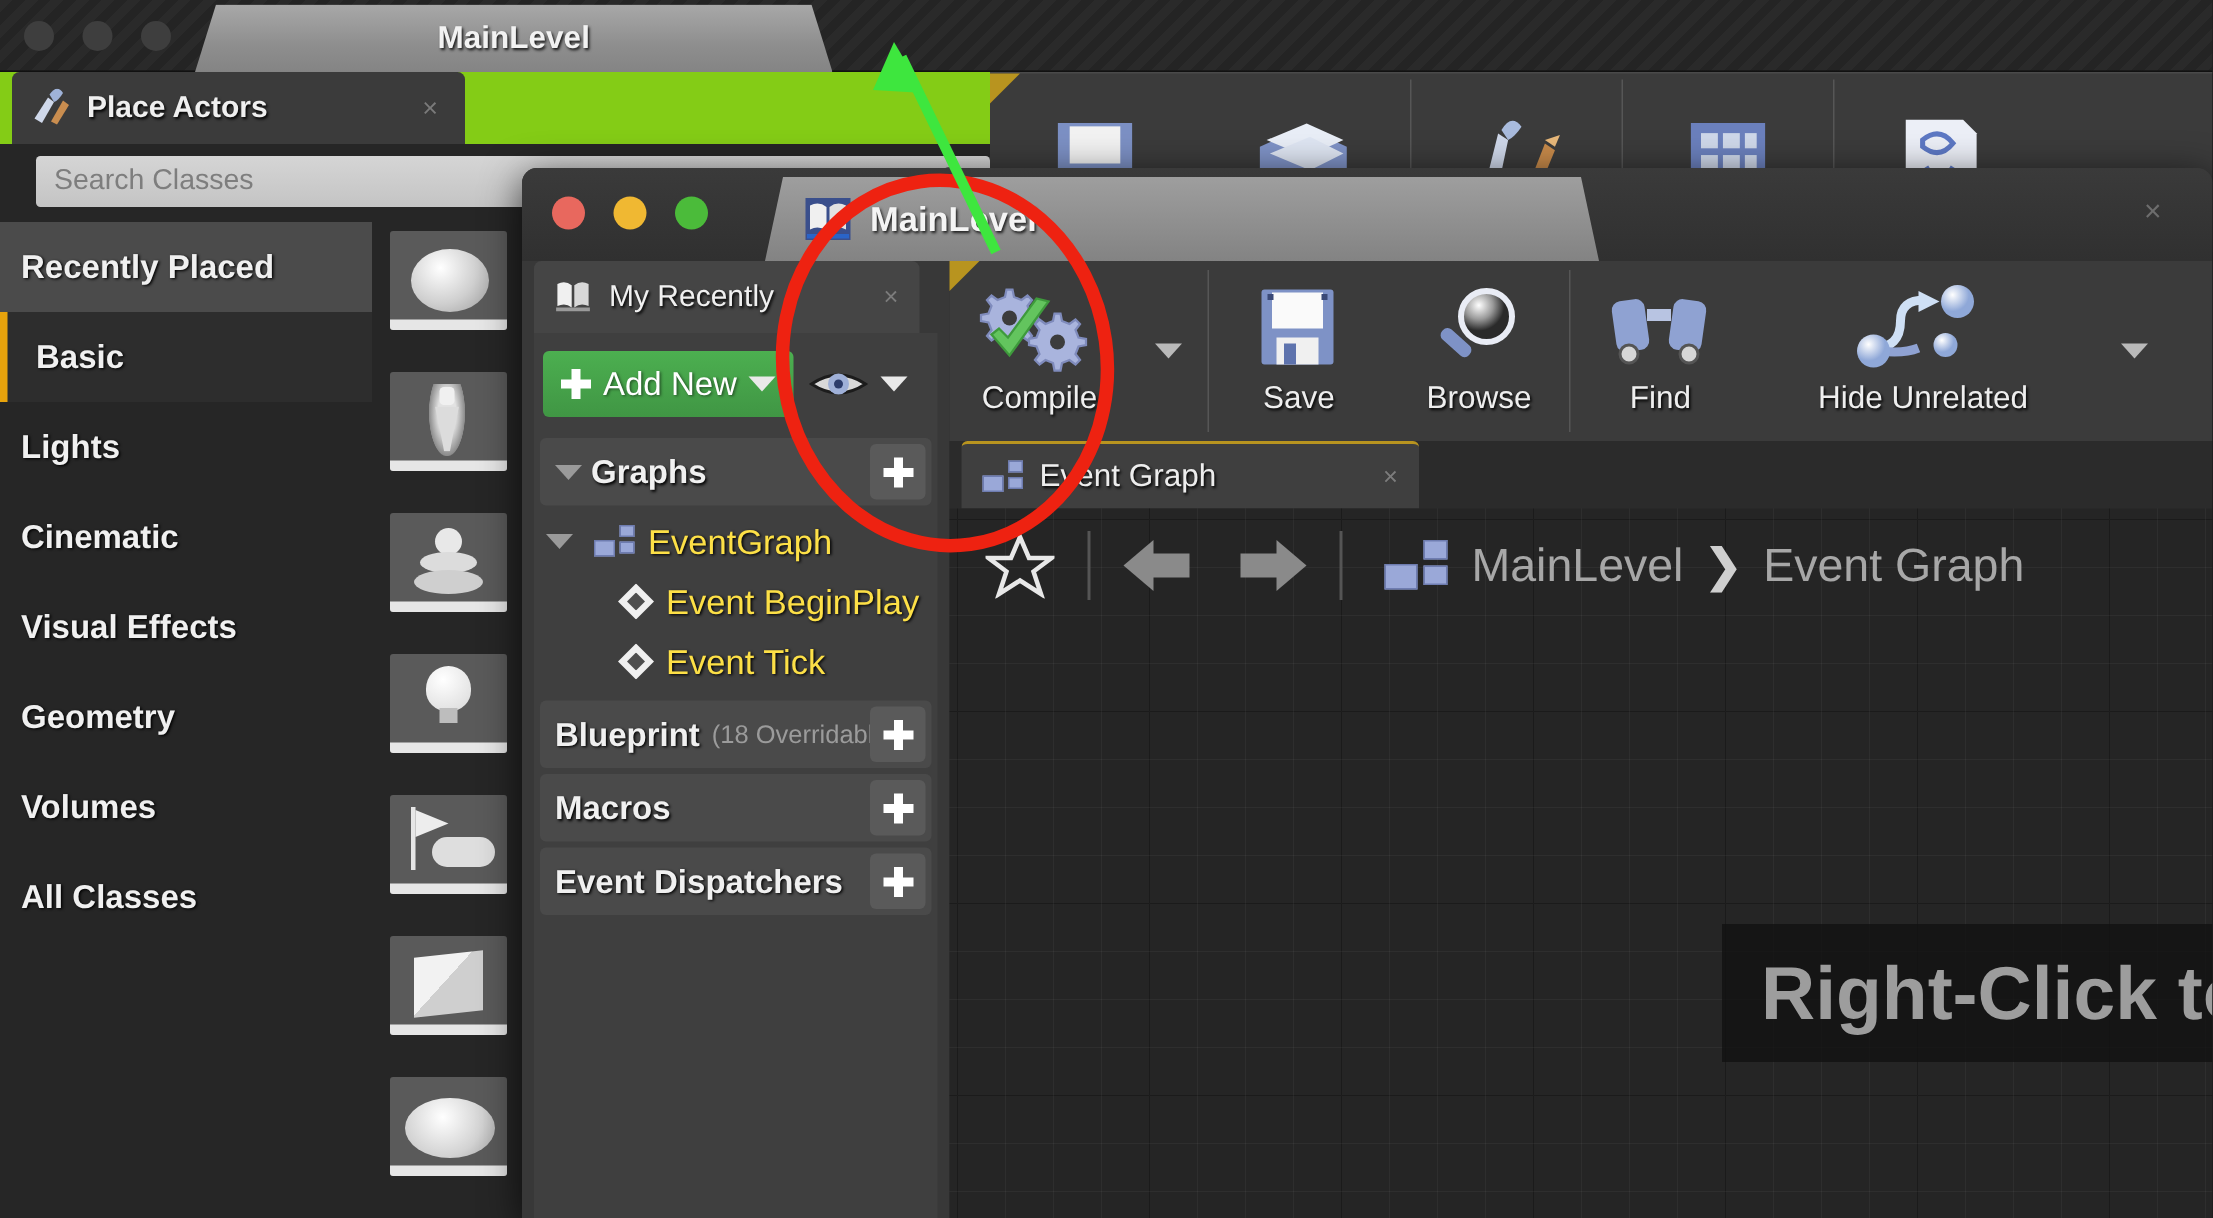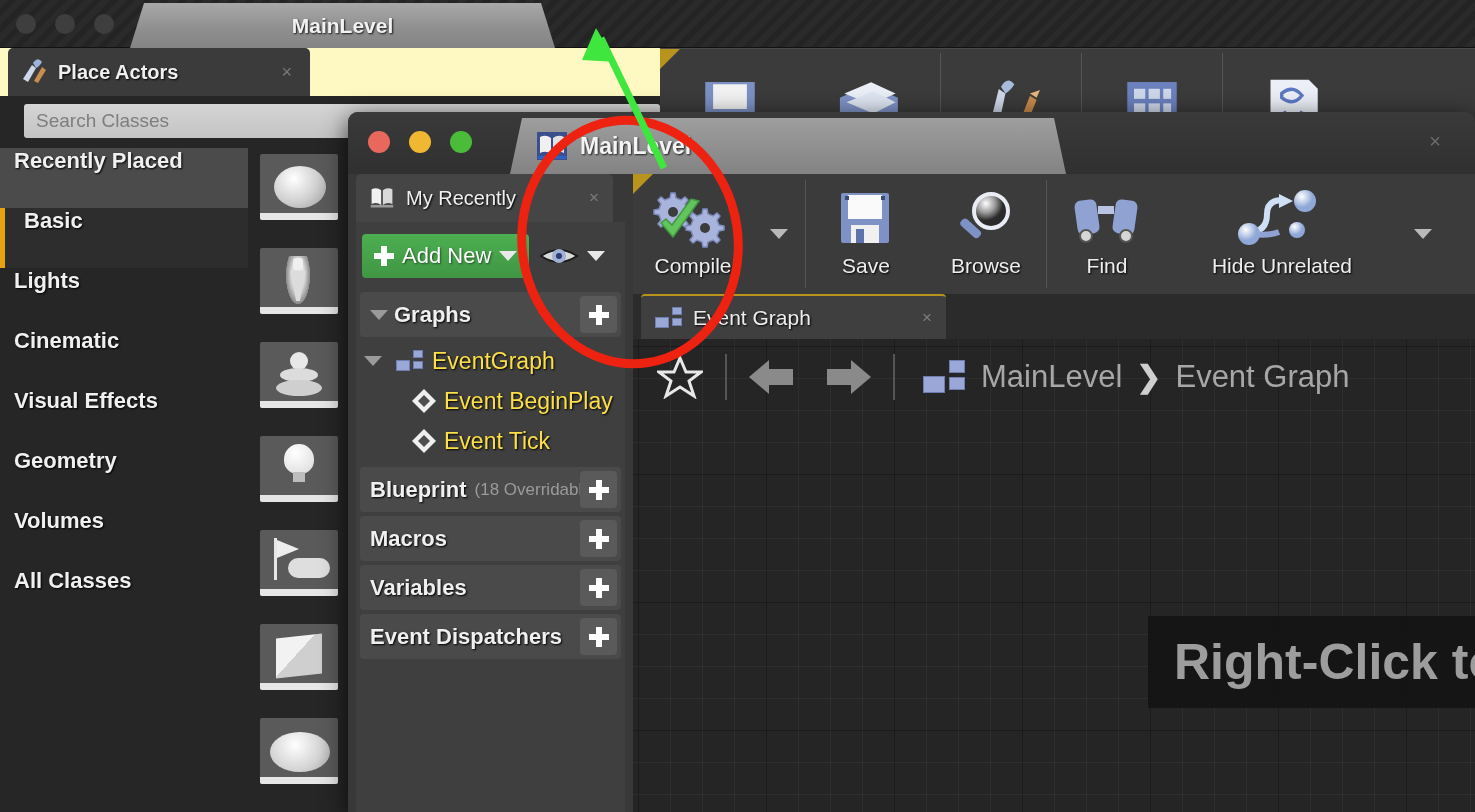--- a/index.html
+++ b/index.html
@@ -48,40 +48,40 @@
   .mw-tb-btn { position: relative; width: 140px; height: 120px; display: flex; align-items: center; justify-content: center; }
   .mw-tb-sep { width: 1px; height: 110px; background: #565656; margin-top: 4px; }
   .mw-caret-sm {
     position: absolute; right: 10px; bottom: 22px;
     width: 0; height: 0; border-left: 8px solid transparent; border-right: 8px solid transparent;
     border-top: 9px solid #c9c9c9;
   }
 
   
   .pa-panel { position: absolute; left: 0; top: 48px; width: 660px; height: 764px; background: #262626; }
-  .pa-tabbar { position: absolute; left: 0; top: 0; width: 660px; height: 48px; background: #fef9c3; }
+  .pa-tabbar { position: absolute; left: 0; top: 0; width: 660px; height: 48px; background: #84cc16; }
   .pa-tab {
     position: absolute; left: 8px; top: 0; width: 302px; height: 48px;
     background: #3b3b3b; border-radius: 5px 5px 0 0;
     display: flex; align-items: center; padding: 0 12px; gap: 10px;
   }
   .pa-tab-label { color: #efefef; font-size: 20px; font-weight: bold; text-shadow: 1px 1px 2px #000; }
   .pa-tab-close { position: absolute; right: 18px; color: #7a7a7a; font-size: 18px; }
 
   .pa-search {
     position: absolute; left: 24px; top: 56px; width: 636px; height: 34px;
     background: linear-gradient(180deg,#d5d5d5,#c4c4c4); border-radius: 3px;
     display: flex; align-items: center; padding: 0 12px;
   }
   .pa-search span { color: #7e7e7e; font-size: 19px; }
   .pa-search-icon { position: absolute; right: 12px; top: 5px; }
 
   .pa-categories { position: absolute; left: 0; top: 100px; width: 248px; }
   .pa-cat {
-    position: relative; height: 60px; display: flex; padding-left: 14px;
+    position: relative; height: 60px; display: flex; align-items: center; padding-left: 14px;
     color: #f0f0f0; font-size: 22px; font-weight: bold; text-shadow: 1px 1px 2px #000;
   }
   .pa-cat.hover { background: #4b4b4b; }
   .pa-cat.active { background: #2d2d2d; padding-left: 24px; }
   .pa-cat.active::before { content:""; position:absolute; left:0; top:0; bottom:0; width:5px; background:#e8a30c; }
 
   .pa-items { position: absolute; left: 252px; top: 100px; width: 100px; }
   .pa-item { height: 94px; padding-top: 6px; }
   .pa-thumb { position: relative; width: 78px; height: 66px; margin-left: 8px; background:#5a5a5a; border-radius:2px; overflow:hidden; }
   .pa-thumb .floor { position:absolute; left:0; right:0; bottom:0; height:7px; background:#e6e6e6; }
@@ -496,26 +496,20 @@
         <div class="mb-sections" style="top:245px">
           <div class="mb-sec">
             <span class="mb-sec-title">Blueprint</span>
             <span class="mb-sec-sub">(18 Overridable)</span>
             <span class="mb-sec-plus">
                 <span class="plus-glyph"></span>
               </span>
           </div>
           <div class="mb-sec">
             <span class="mb-sec-title">Macros</span>
-            <span class="mb-sec-plus">
-                <span class="plus-glyph"></span>
-              </span>
-          </div>
-          <div class="mb-sec">
-            <span class="mb-sec-title">Variables</span>
             <span class="mb-sec-plus">
                 <span class="plus-glyph"></span>
               </span>
           </div>
           <div class="mb-sec">
             <span class="mb-sec-title">Event Dispatchers</span>
             <span class="mb-sec-plus">
                 <span class="plus-glyph"></span>
               </span>
           </div>

